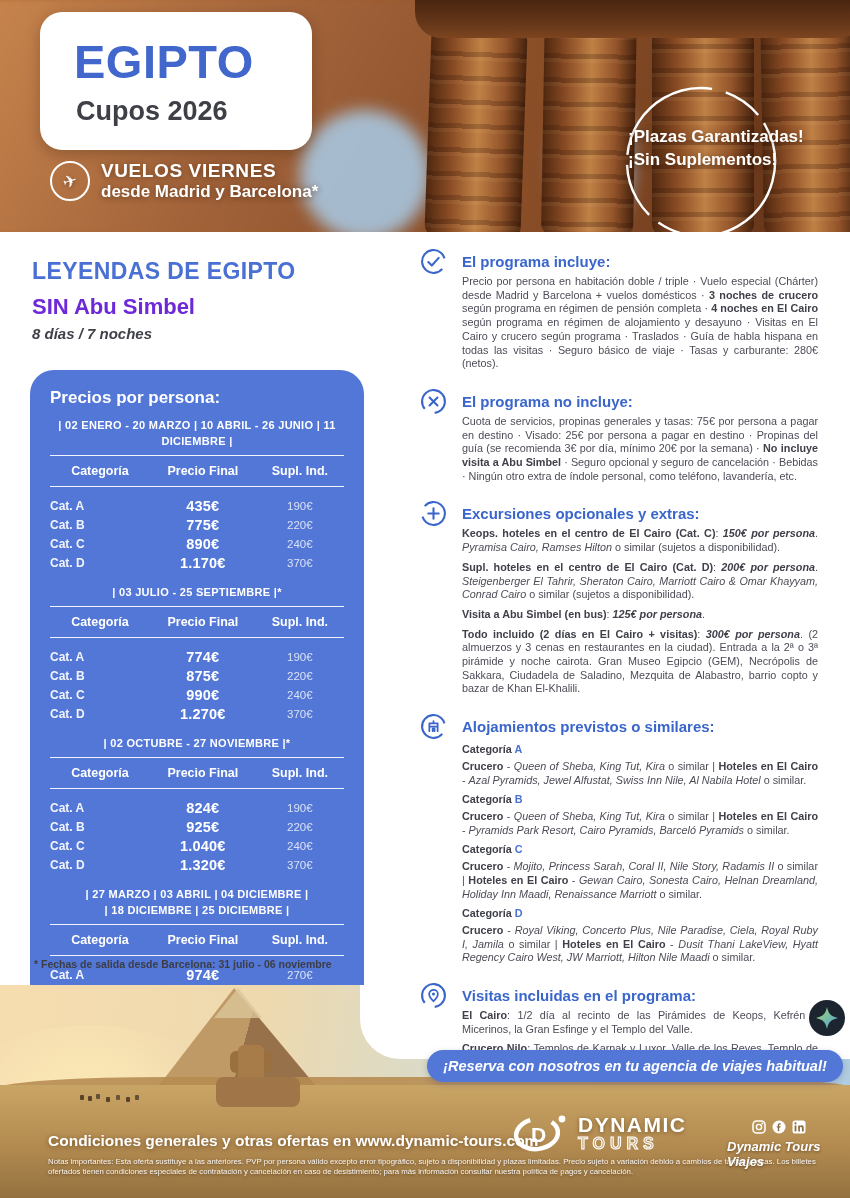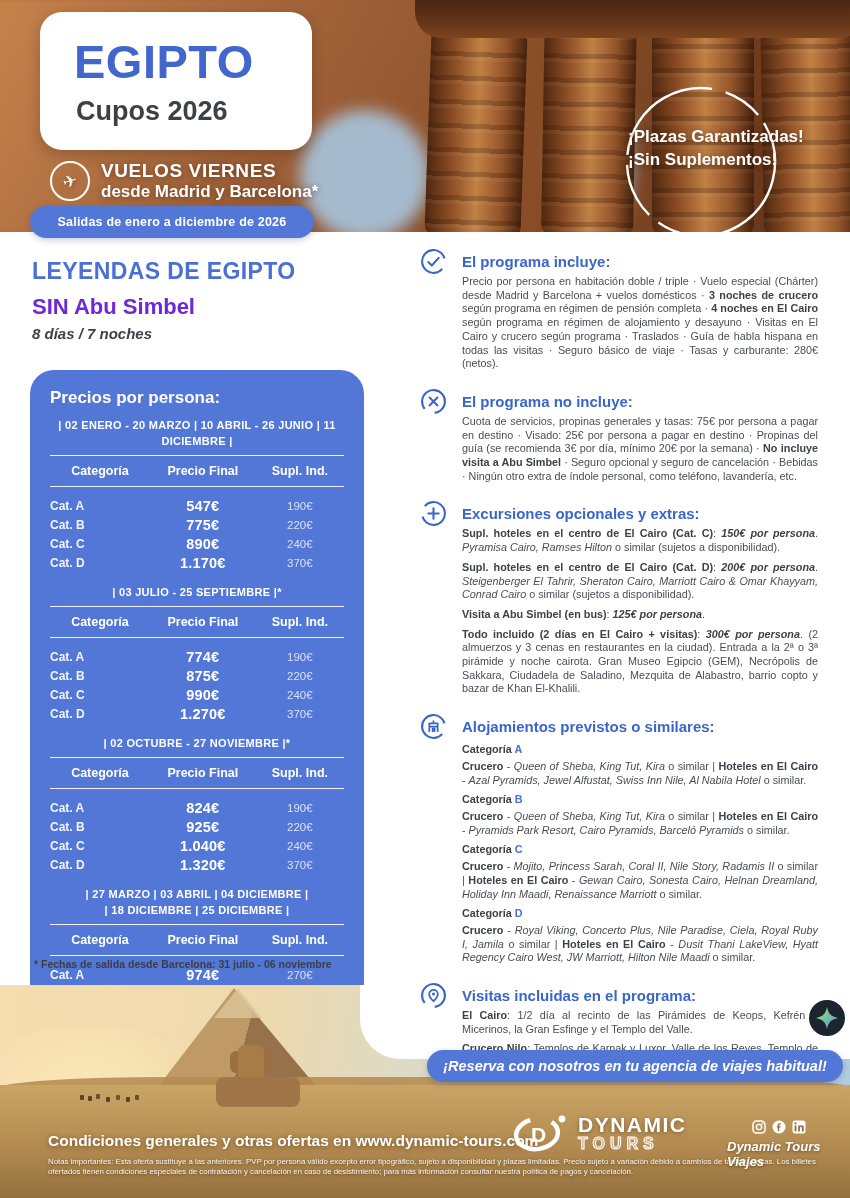--- a/index.html
+++ b/index.html
@@ -159,21 +159,20 @@
   <div class="flights">
     <div class="plane-badge">
         <span>✈</span>
       </div>
     <div class="flights-text">
       <div class="fl1">VUELOS VIERNES</div>
       <div class="fl2">desde Madrid y Barcelona*</div>
     </div>
   </div>
 
-  <div class="salidas-pill">Salidas de enero a diciembre de 2026</div>
 
   <div class="trip-title">LEYENDAS DE EGIPTO</div>
   <div class="trip-sub">SIN Abu Simbel</div>
   <div class="trip-days">8 días / 7 noches</div>
 
   <div class="panel">
     <div class="panel-title">Precios por persona:</div>
     <div class="ptable">
         <div class="tperiod">
           <div>| 02 ENERO - 20 MARZO | 10 ABRIL - 26 JUNIO | 11 DICIEMBRE |</div>
@@ -181,21 +180,21 @@
         <div class="thr"></div>
         <div class="trow thead">
           <span>Categoría</span>
           <span>Precio Final</span>
           <span>Supl. Ind.</span>
         </div>
         <div class="thr"></div>
         <div class="tbody">
           <div class="trow">
             <span class="tcat">Cat. A</span>
-            <span class="tprice">547€</span>
+            <span class="tprice">435€</span>
             <span class="tsupl">190€</span>
           </div>
           <div class="trow">
             <span class="tcat">Cat. B</span>
             <span class="tprice">775€</span>
             <span class="tsupl">220€</span>
           </div>
           <div class="trow">
             <span class="tcat">Cat. C</span>
             <span class="tprice">890€</span>
@@ -339,21 +338,21 @@
         </div>
     </div>
 
     <div class="sec">
       <svg class="sec-icon" viewBox="0 0 26 26">
         <circle cx="13" cy="13" r="11" fill="none" stroke="#3a66cb" stroke-width="2" stroke-dasharray="58 12" transform="rotate(220 13 13)"></circle>
         <path d="M13 8v10M8 13h10" fill="none" stroke="#3a66cb" stroke-width="2" stroke-linecap="round"></path>
       </svg>
       <div class="sec-head">Excursiones opcionales y extras:</div>
       <div class="sec-body">
-          <p class="rp"><span class="b">Supl. hoteles en el centro de El Cairo (Cat. C)</span><span>: </span><span class="b i">150€ por persona</span><span>. </span><span class="i">Pyramisa Cairo, Ramses Hilton</span><span> o similar (sujetos a disponibilidad).</span></p>
+          <p class="rp"><span class="b">Keops. hoteles en el centro de El Cairo (Cat. C)</span><span>: </span><span class="b i">150€ por persona</span><span>. </span><span class="i">Pyramisa Cairo, Ramses Hilton</span><span> o similar (sujetos a disponibilidad).</span></p>
           <p class="rp"><span class="b">Supl. hoteles en el centro de El Cairo (Cat. D)</span><span>: </span><span class="b i">200€ por persona</span><span>. </span><span class="i">Steigenberger El Tahrir, Sheraton Cairo, Marriott Cairo &amp; Omar Khayyam, Conrad Cairo</span><span> o similar (sujetos a disponibilidad).</span></p>
           <p class="rp"><span class="b">Visita a Abu Simbel (en bus)</span><span>: </span><span class="b i">125€ por persona</span><span>.</span></p>
           <p class="rp"><span class="b">Todo incluido (2 días en El Cairo + visitas)</span><span>: </span><span class="b i">300€ por persona</span><span>. (2 almuerzos y 3 cenas en restaurantes en la ciudad). Entrada a la 2ª o 3ª pirámide y noche cairota. Gran Museo Egipcio (GEM), Necrópolis de Sakkara, Ciudadela de Saladino, Mezquita de Alabastro, barrio copto y bazar de Khan El-Khalili.</span></p>
         </div>
     </div>
 
     <div class="sec">
       <svg class="sec-icon" viewBox="0 0 26 26">
         <circle cx="13" cy="13" r="11" fill="none" stroke="#3a66cb" stroke-width="2" stroke-dasharray="58 12" transform="rotate(40 13 13)"></circle>
         <path d="M9 17.5v-7.5h8v7.5M9 13.2h8M12.2 17.5v-2.4h1.8v2.4M13 10V7.8" fill="none" stroke="#3a66cb" stroke-width="1.7" stroke-linecap="round" stroke-linejoin="round"></path>

